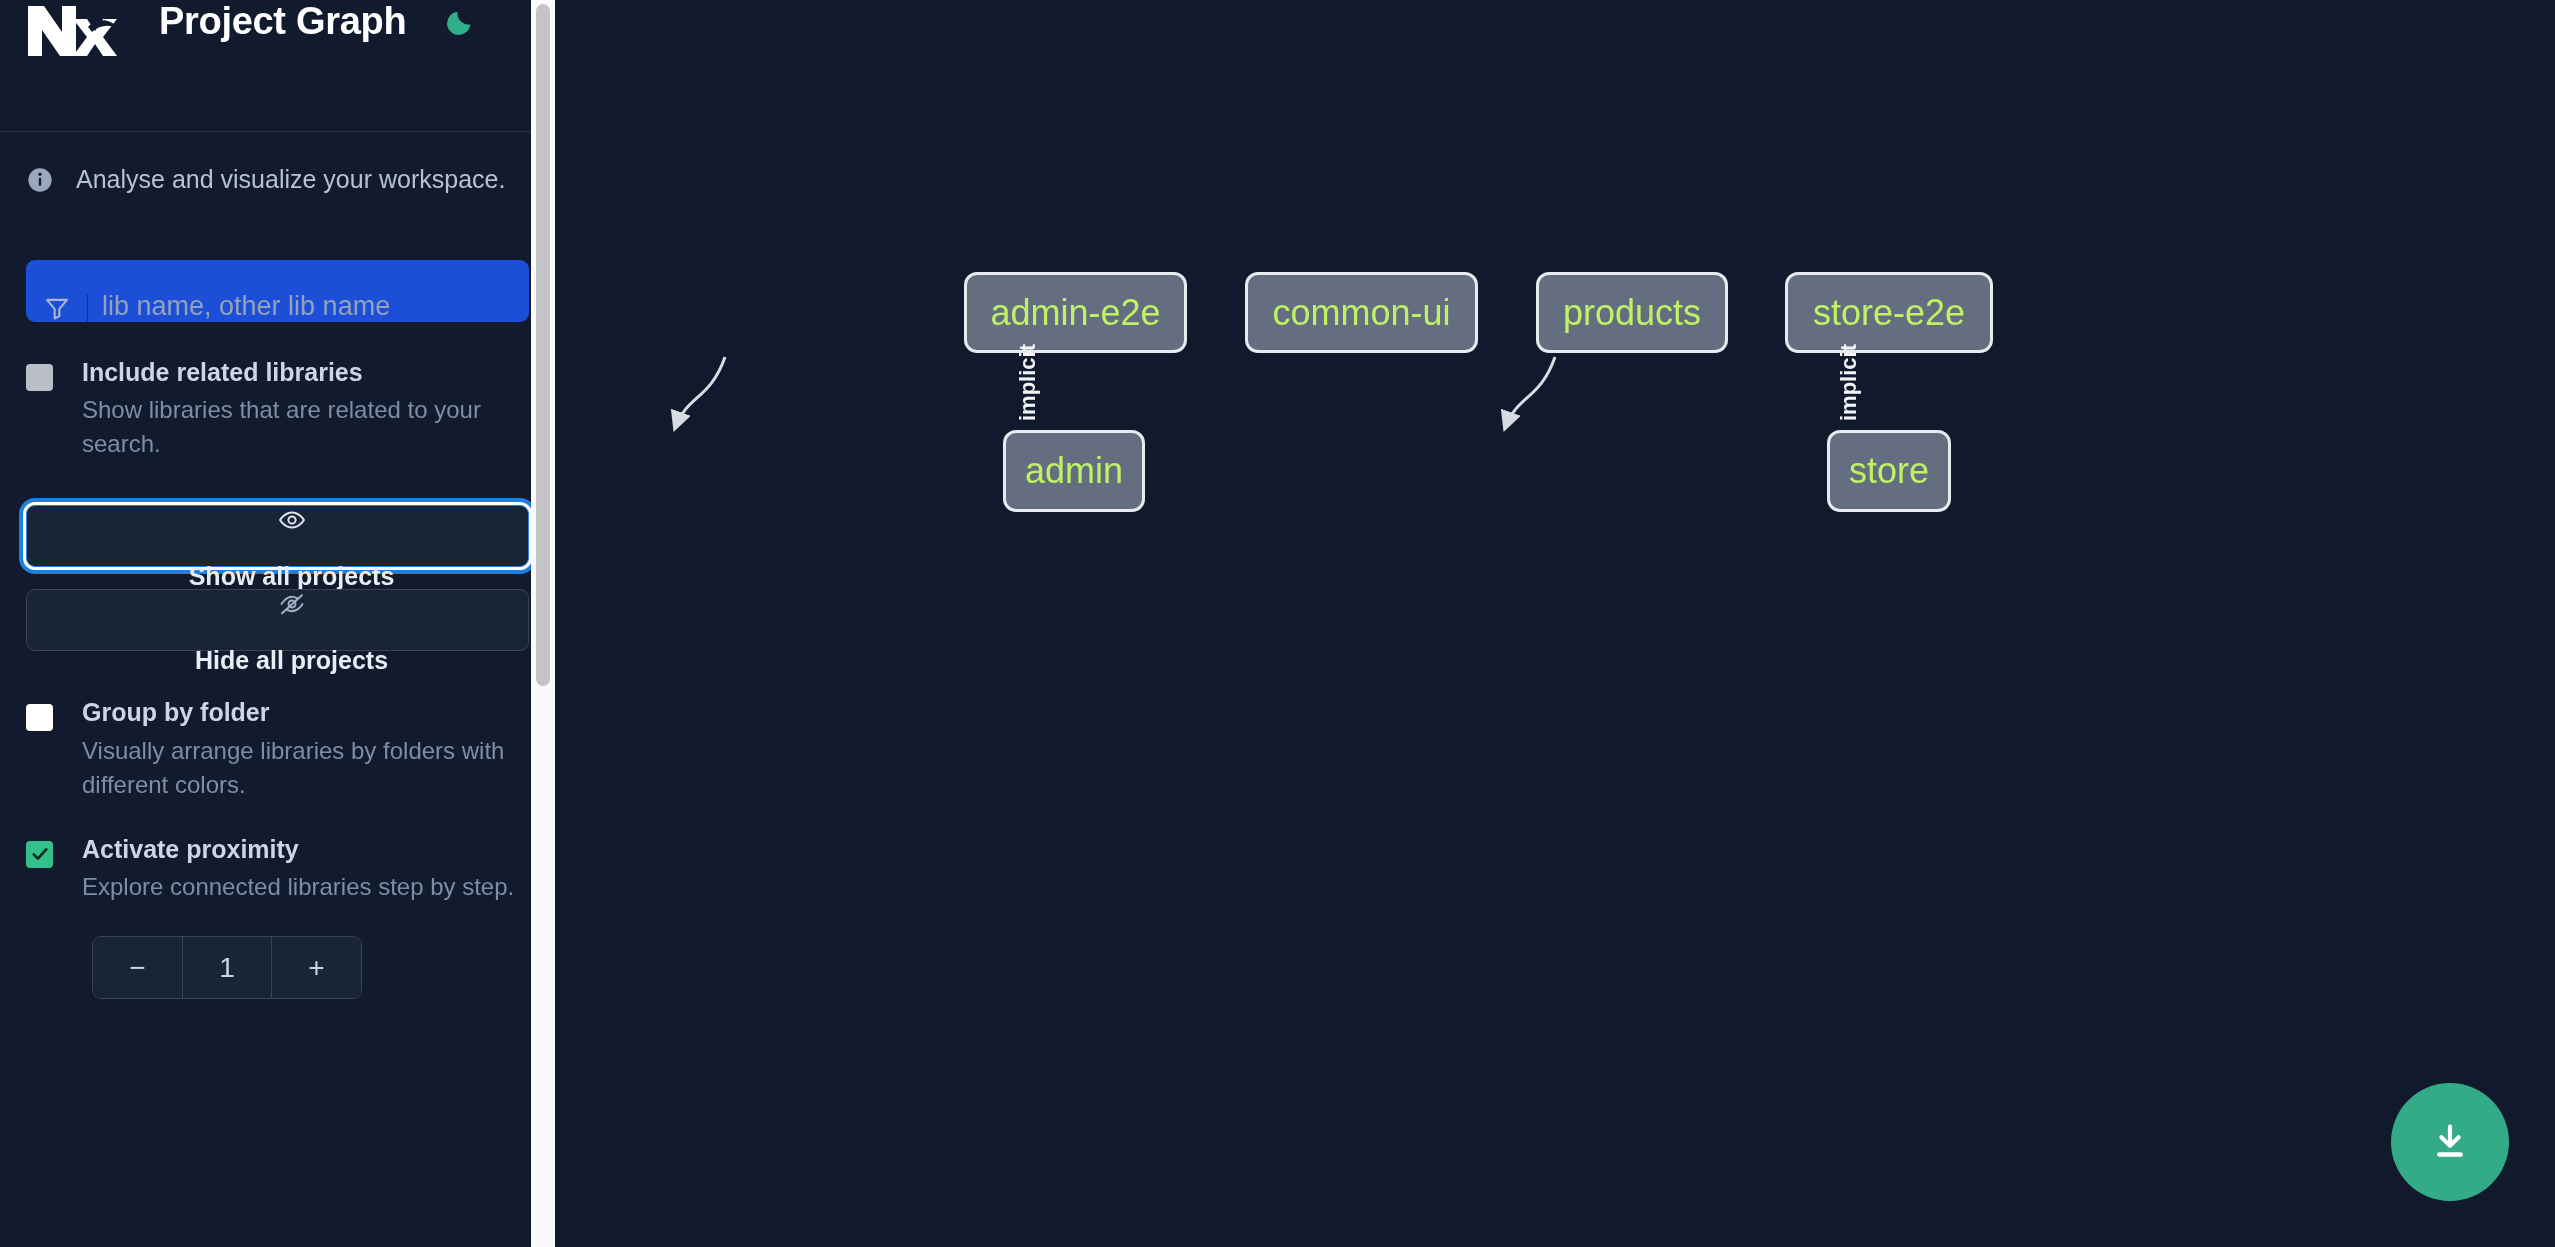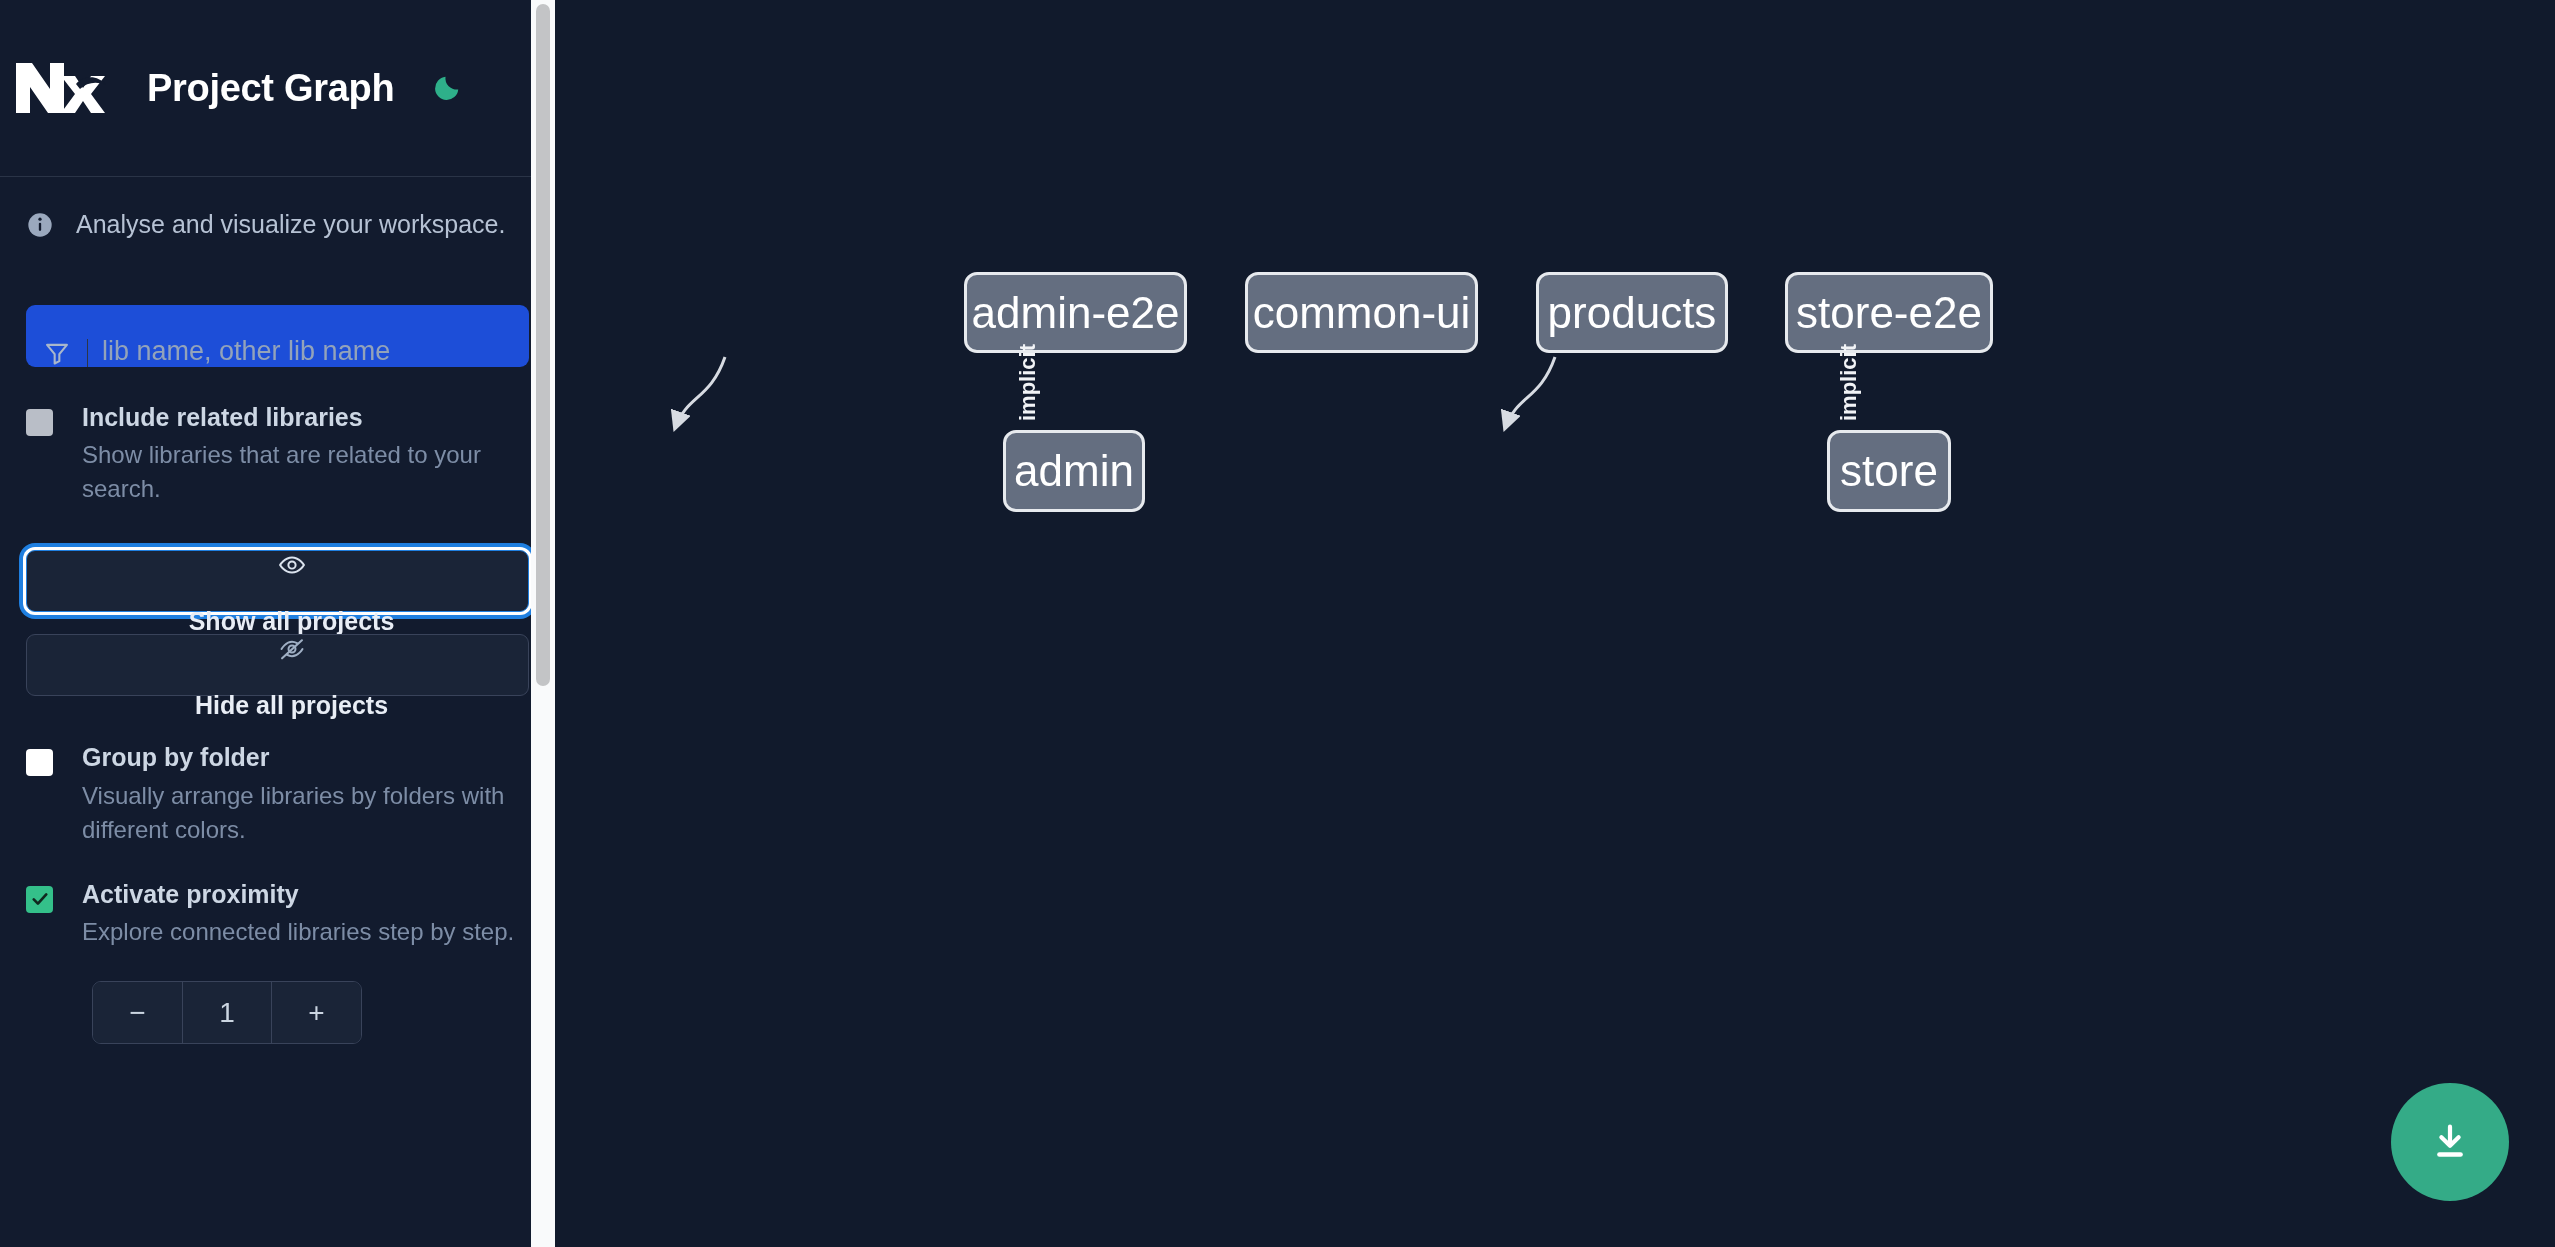--- a/index.html
+++ b/index.html
@@ -22,24 +22,24 @@
   .sidebar {
     position: relative;
     width: 555px;
     height: 1247px;
     background: #121b2e;
     flex: 0 0 555px;
     overflow: hidden;
   }
 
   .sb-header {
-    height: 177px;
-    display: flex;
-    align-items: center;
-    padding-left: 14px;
+    height: 132px;
+    display: flex;
+    align-items: flex-start;
+    padding-left: 26px;
     border-bottom: 1px solid #2a3447;
   }
   .nx-logo { width: 96px; height: 62px; flex: 0 0 auto; }
   .app-title {
     font-size: 38px;
     font-weight: 700;
     color: #ffffff;
     margin-left: 37px;
     letter-spacing: -0.3px;
     white-space: nowrap;
@@ -203,22 +203,22 @@
     overflow: hidden;
   }
   .node {
     position: absolute;
     display: flex;
     align-items: center;
     justify-content: center;
     background: #646e80;
     border: 3px solid #e7eaee;
     border-radius: 13px;
-    color: #ffffff;
-    font-size: 44px;
+    color: #bef264;
+    font-size: 36px;
     font-family: "Liberation Sans", sans-serif;
     white-space: nowrap;
     cursor: pointer;
   }
   .edge-svg {
     position: absolute;
     top: 0; left: 0;
     width: 100%;
     height: 100%;
     pointer-events: none;

